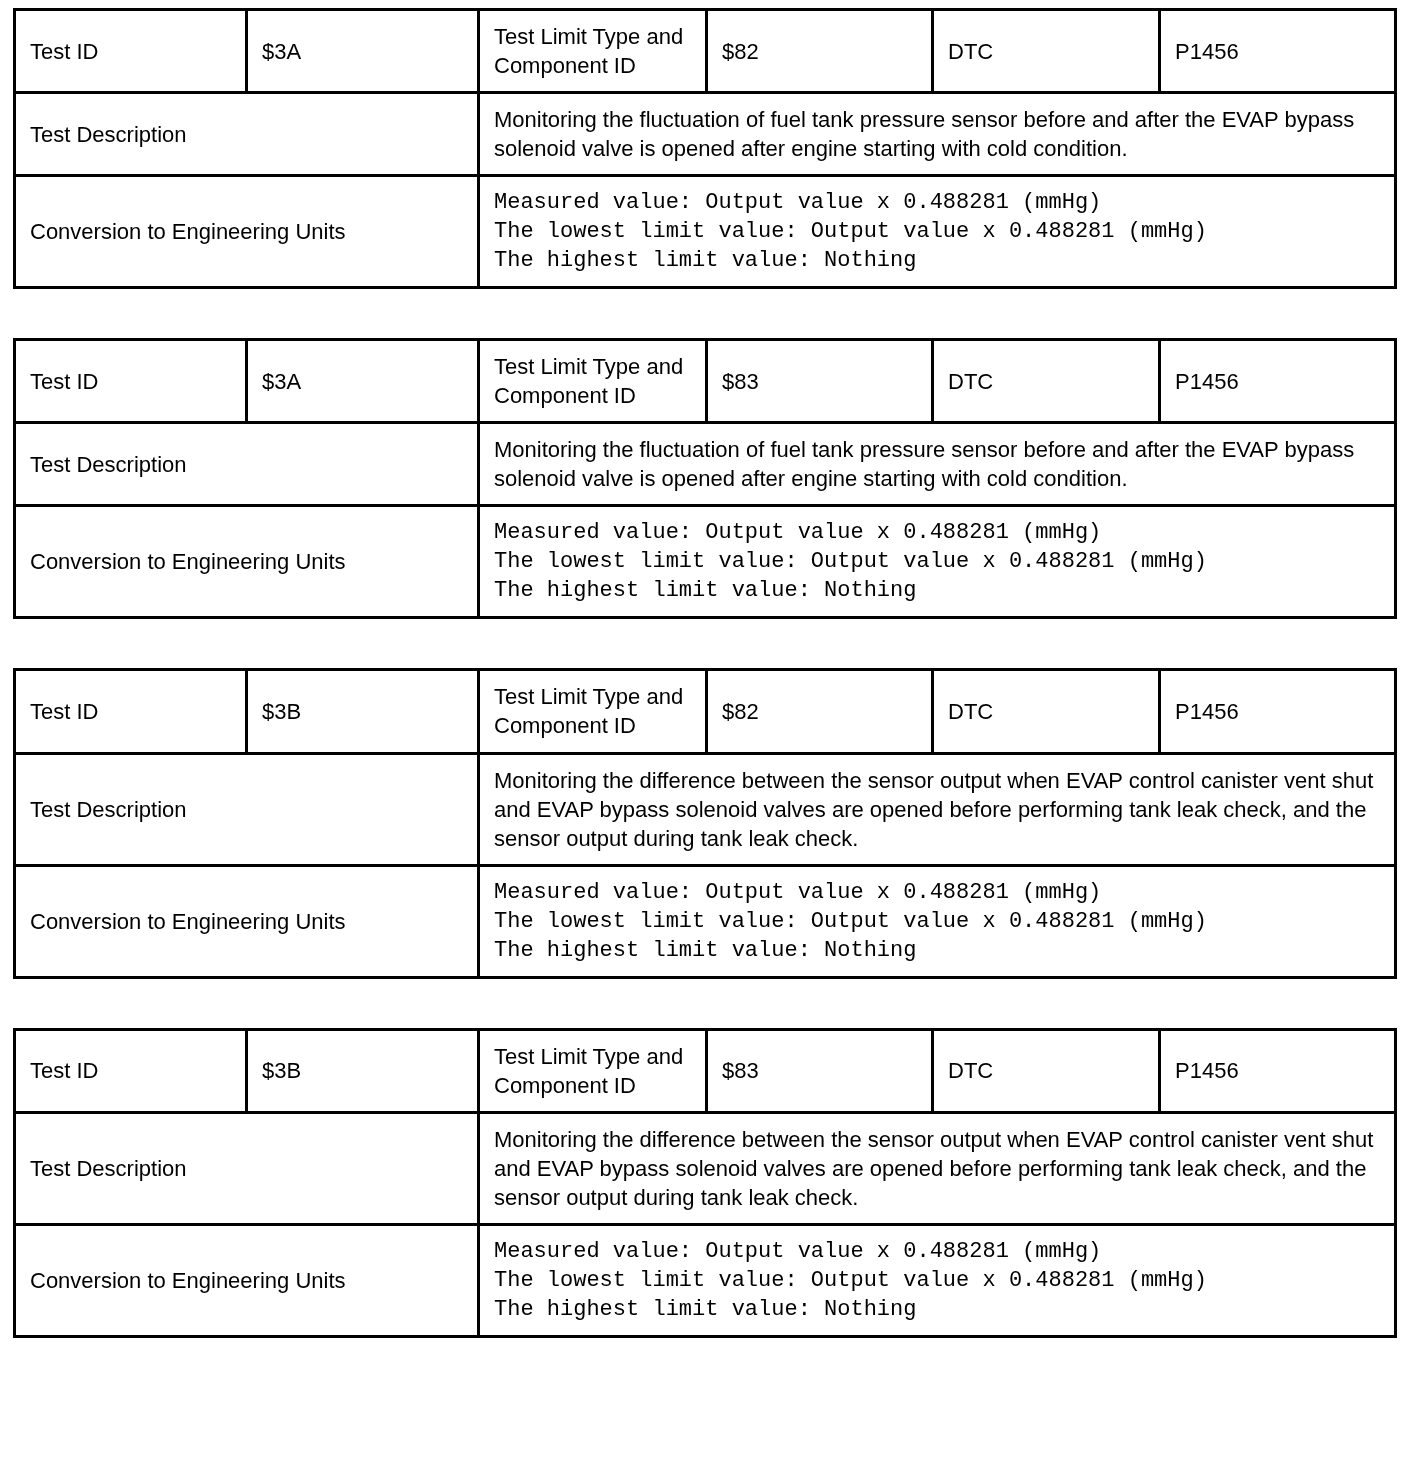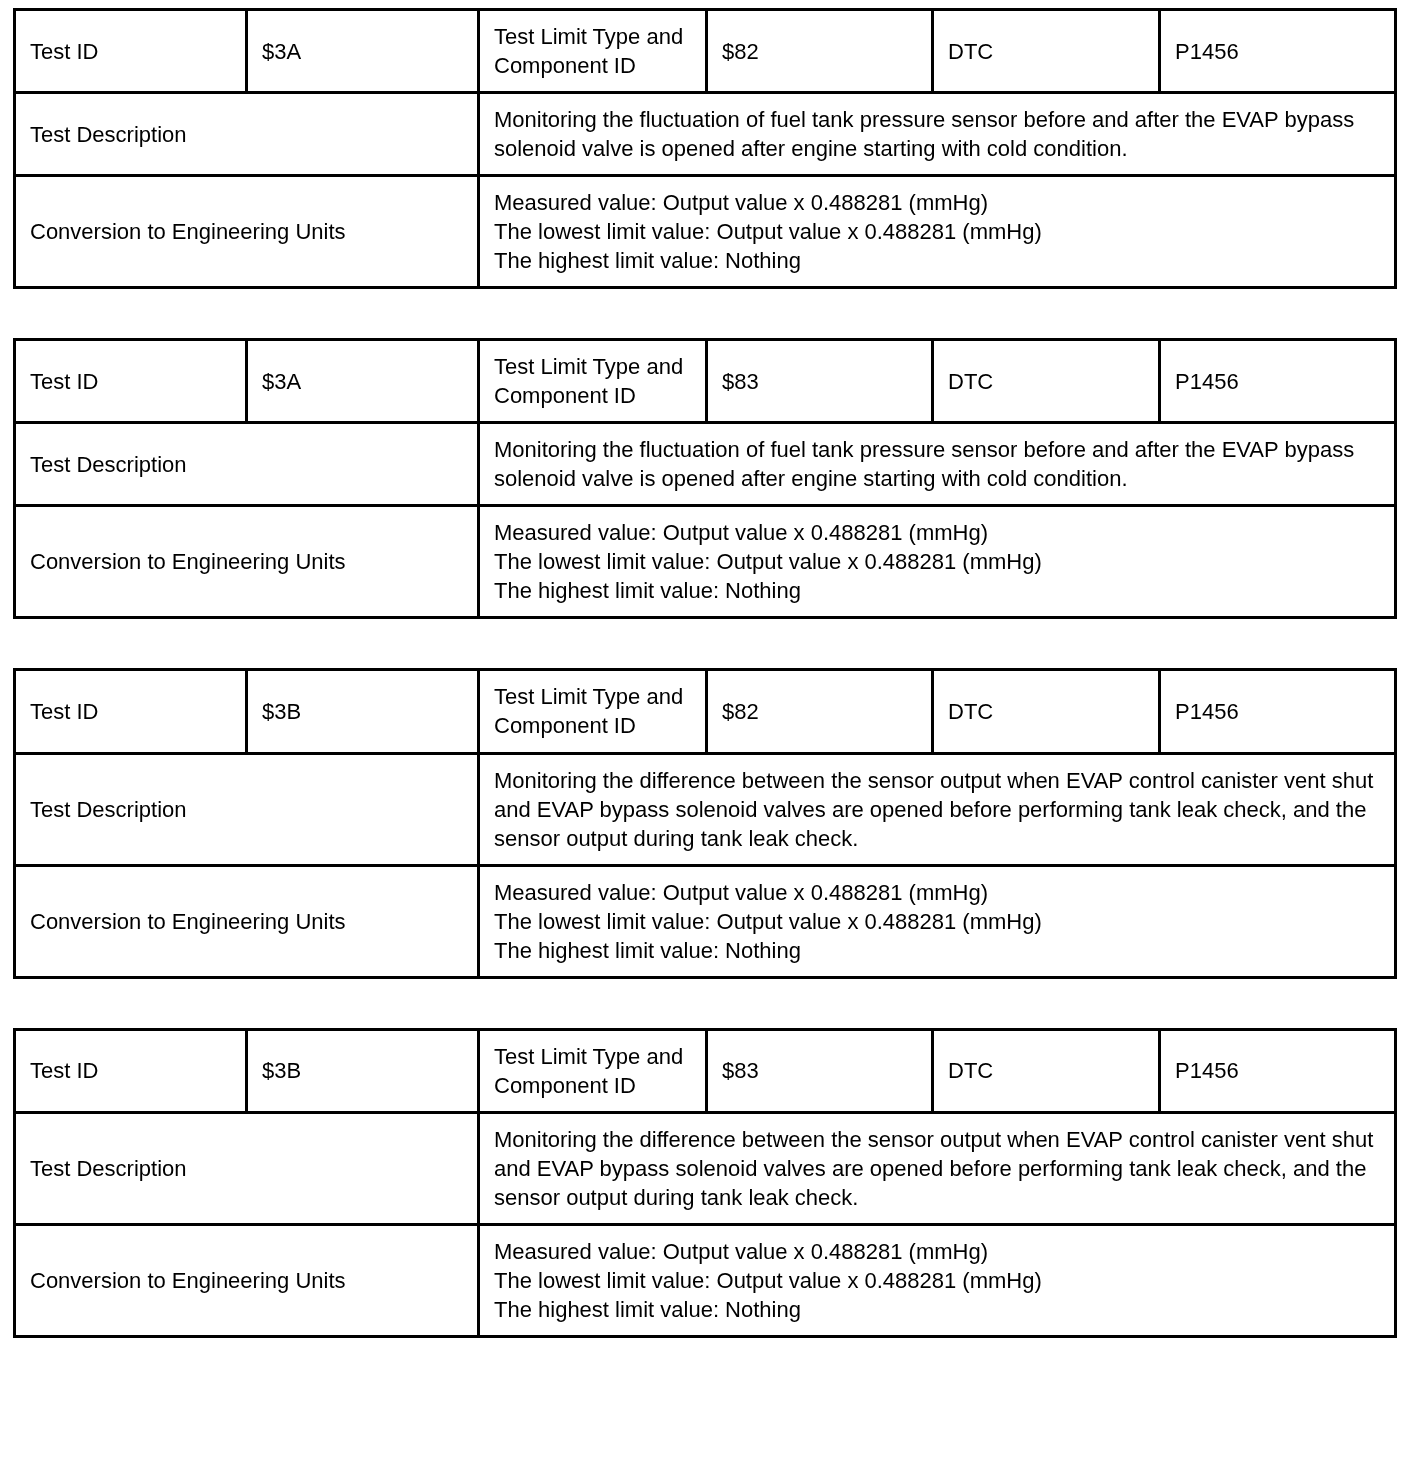--- a/index.html
+++ b/index.html
@@ -22,21 +22,21 @@
     margin: 0 0 49px 0;
   }
   table.spec:last-child { margin-bottom: 0; }
   table.spec td {
     border: 3px solid #000000;
     padding: 11px 14px;
     vertical-align: middle;
     line-height: 1.32;
     overflow: hidden;
   }
-  td.pre { white-space: pre-line; }
+  td.pre { white-space: pre-line; font-family: Liberation Mono, monospace; }
   col.c1 { width: 232px; }
   col.c2 { width: 232px; }
   col.c3 { width: 228px; }
   col.c4 { width: 226px; }
   col.c5 { width: 227px; }
   col.c6 { width: 236px; }
 </style>
 </head>
 <body>
 

